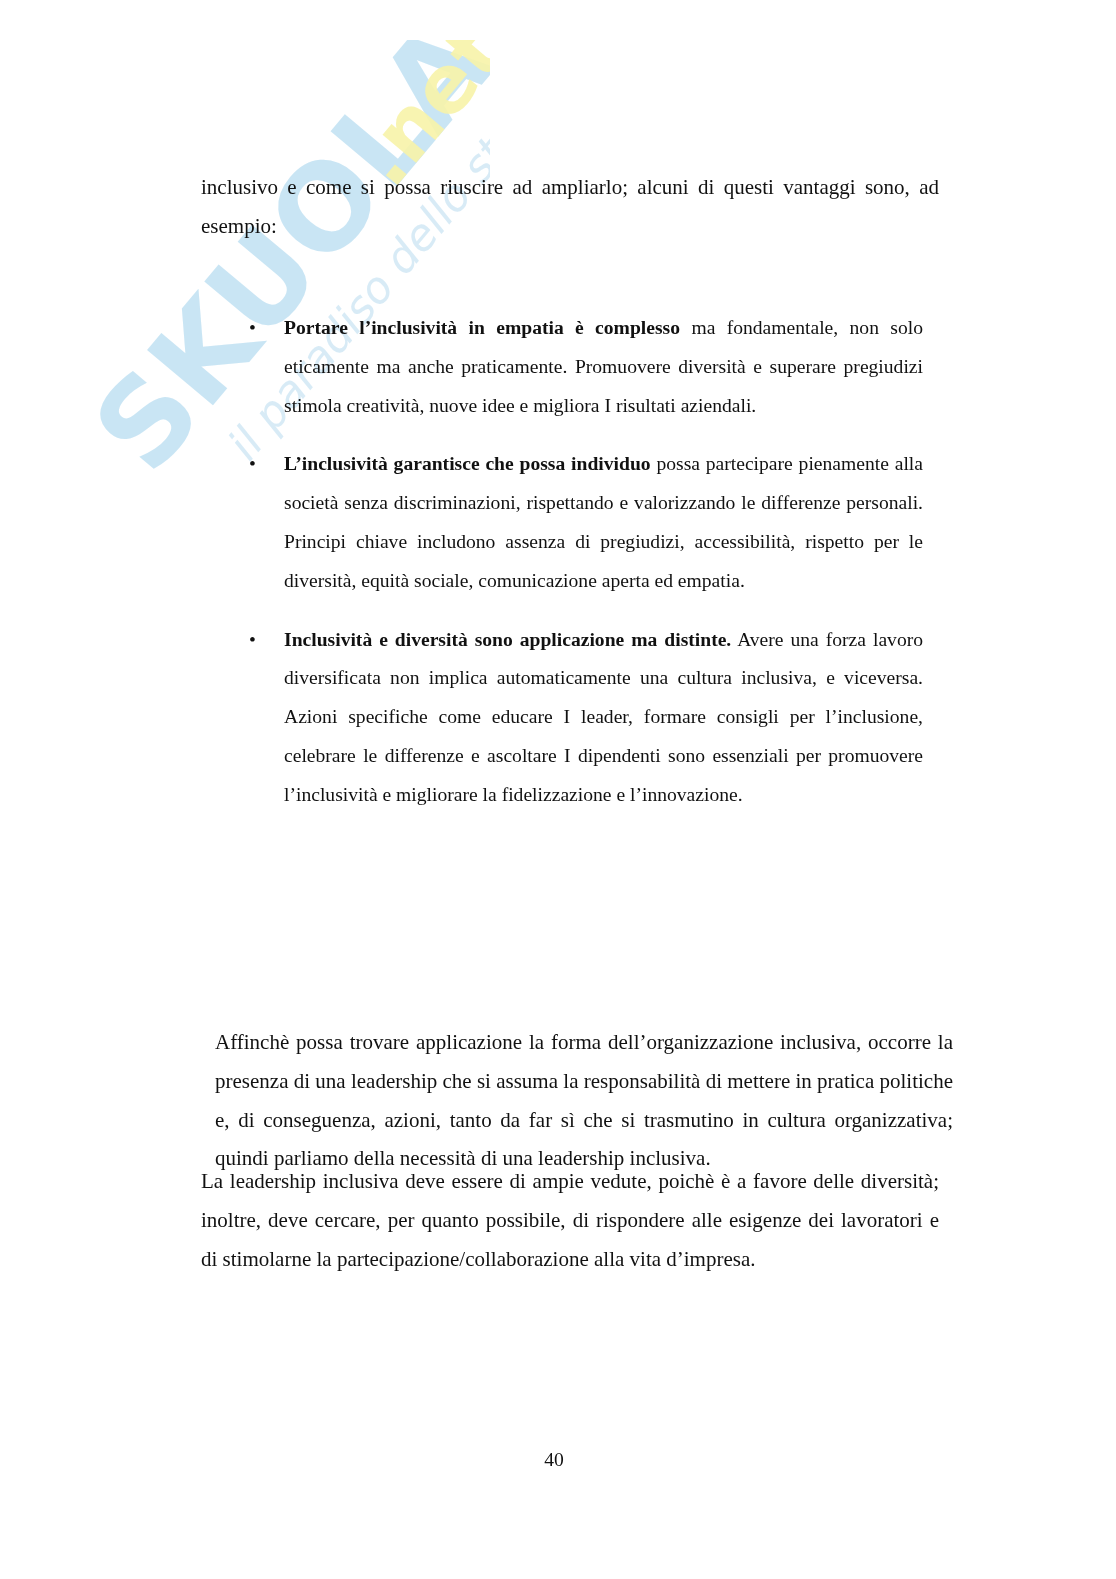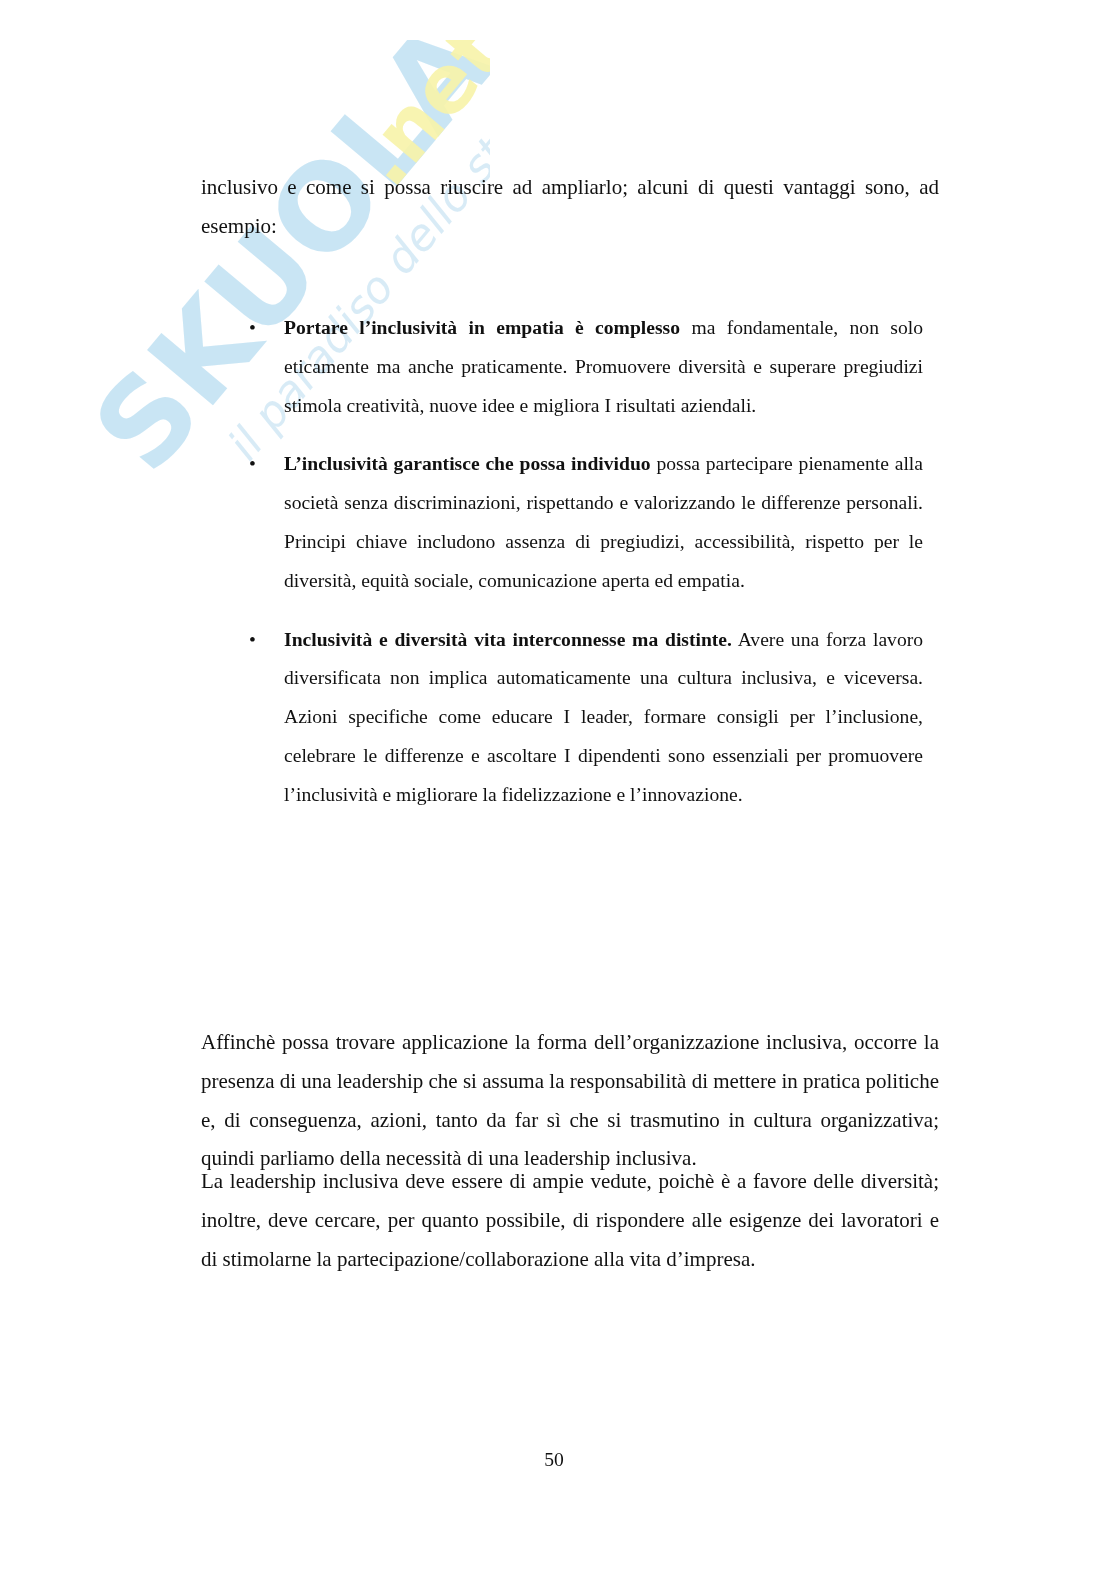--- a/index.html
+++ b/index.html
@@ -8,21 +8,21 @@
   .watermark { position: absolute; left: 20px; top: 40px; width: 470px; height: 490px;
                pointer-events: none; z-index: 0; }
   .page-content { position: absolute; left: 185px; top: 0; width: 738px; z-index: 1; }
   p.para { margin: 16px; font-size: 21px; line-height: 38.8px; text-align: justify; }
   .p1 { position: absolute; top: 152px; left: 0; width: 738px; }
   .bullets { position: absolute; top: 309px; left: 0; width: 738px; margin: 0; padding: 0; list-style: none; }
   .bullet-item { position: relative; padding-left: 99px; margin: 0 0 20px 0; font-size: 19.6px;
                  line-height: 38.8px; text-align: justify; }
   .bullet-dot { position: absolute; left: 64px; top: 0; font-size: 19.6px; }
   .bullet-item b { font-weight: bold; }
-  .p2 { position: absolute; top: 1007px; left: 0; width: 738px; }
+  .p2 { position: absolute; top: 1007px; left: 14px; width: 738px; }
   .p3 { position: absolute; top: 1146px; left: 0; width: 738px; }
   .page-number { position: absolute; top: 1449px; left: 0; width: 738px; text-align: center;
                  font-size: 19.6px; }
 </style>
 </head>
 <body>
 
 <svg class="watermark" viewBox="0 0 470 490" xmlns="http://www.w3.org/2000/svg">
   <g transform="rotate(-50 235 245)">
     <text x="20" y="290" font-family="DejaVu Sans, sans-serif" font-weight="bold" font-size="118" fill="#bfe0f2" fill-opacity="0.85">SKUOLA</text>
@@ -38,21 +38,21 @@
     <li class="bullet-item">
       <span class="bullet-dot">•</span>
       <b>Portare l’inclusività in empatia è complesso</b><span> ma fondamentale, non solo eticamente ma anche praticamente. Promuovere diversità e superare pregiudizi stimola creatività, nuove idee e migliora I risultati aziendali.</span>
     </li>
     <li class="bullet-item">
       <span class="bullet-dot">•</span>
       <b>L’inclusività garantisce che possa individuo</b><span> possa partecipare pienamente alla società senza discriminazioni, rispettando e valorizzando le differenze personali. Principi chiave includono assenza di pregiudizi, accessibilità, rispetto per le diversità, equità sociale, comunicazione aperta ed empatia.</span>
     </li>
     <li class="bullet-item">
       <span class="bullet-dot">•</span>
-      <b>Inclusività e diversità vita interconnesse ma distinte.</b><span> Avere una forza lavoro diversificata non implica automaticamente una cultura inclusiva, e viceversa. Azioni specifiche come educare I leader, formare consigli per l’inclusione, celebrare le differenze e ascoltare I dipendenti sono essenziali per promuovere l’inclusività e migliorare la fidelizzazione e l’innovazione.</span>
+      <b>Inclusività e diversità sono applicazione ma distinte.</b><span> Avere una forza lavoro diversificata non implica automaticamente una cultura inclusiva, e viceversa. Azioni specifiche come educare I leader, formare consigli per l’inclusione, celebrare le differenze e ascoltare I dipendenti sono essenziali per promuovere l’inclusività e migliorare la fidelizzazione e l’innovazione.</span>
     </li>
   </ul>
 
   <p class="para p2">Affinchè possa trovare applicazione la forma dell’organizzazione inclusiva, occorre la presenza di una leadership che si assuma la responsabilità di mettere in pratica politiche e, di conseguenza, azioni, tanto da far sì che si trasmutino in cultura organizzativa; quindi parliamo della necessità di una leadership inclusiva.</p>
   <p class="para p3">La leadership inclusiva deve essere di ampie vedute, poichè è a favore delle diversità; inoltre, deve cercare, per quanto possibile, di rispondere alle esigenze dei lavoratori e di stimolarne la partecipazione/collaborazione alla vita d’impresa.</p>
 
-  <div class="page-number">50</div>
+  <div class="page-number">40</div>
 </div>
 
 </body></html>

